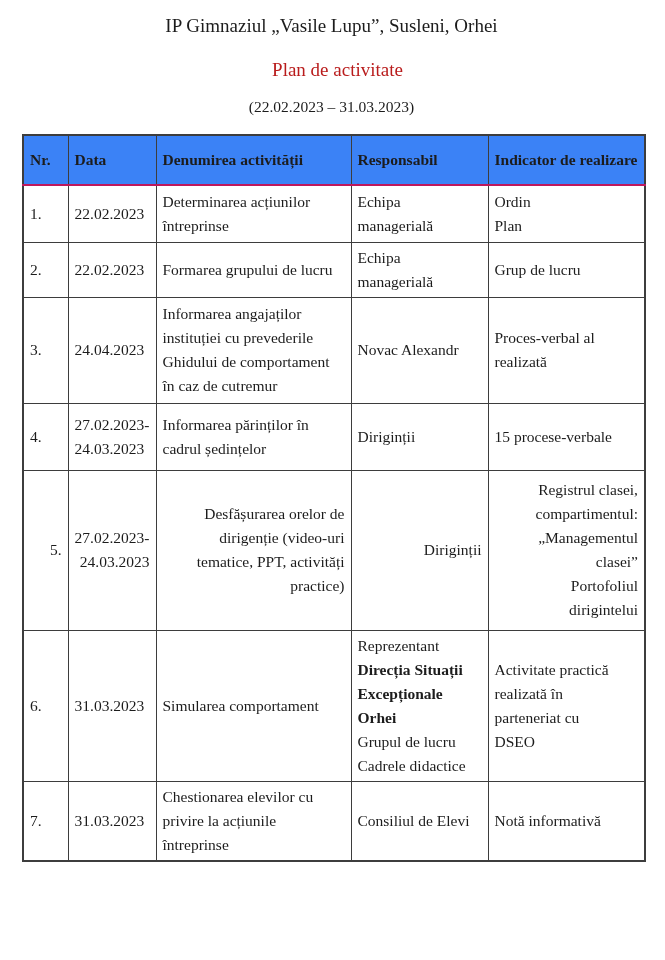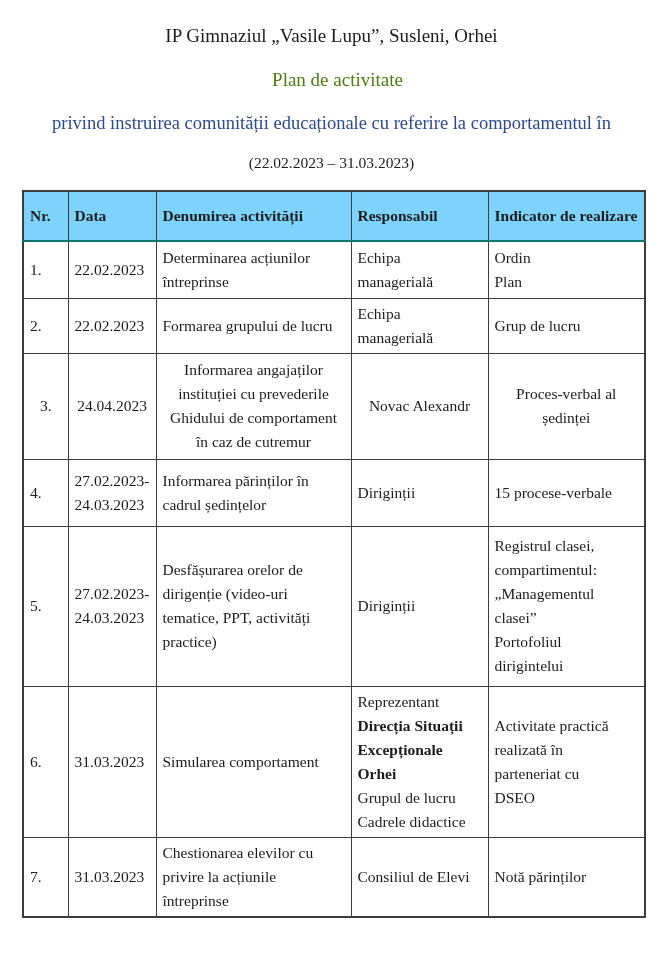--- a/index.html
+++ b/index.html
@@ -8,37 +8,37 @@
     background: #ffffff;
   }
   .page {
     position: relative;
     width: 663px;
     height: 960px;
     background: #ffffff;
     font-family: "Liberation Serif", "DejaVu Serif", serif;
     color: #1c1c1c;
     box-sizing: border-box;
-    padding-top: 24px;
+    padding-top: 14px;
     overflow: hidden;
   }
   .doc-title {
     margin: 0;
     text-align: center;
     font-size: 19px;
     font-weight: normal;
     color: #1c1c1c;
     line-height: 24px;
   }
   .plan-title {
     margin: 20px 0 0 12px;
     text-align: center;
     font-size: 19px;
     font-weight: normal;
-    color: #4d7c0f;
+    color: #b91c1c;
     line-height: 24px;
   }
   .plan-subtitle {
     margin: 15px auto 0 auto;
     width: 640px;
     text-align: center;
     font-size: 18.5px;
     font-weight: normal;
     color: #2d4a8e;
   }
@@ -64,53 +64,52 @@
   .activity-table td {
     border: 1px solid #3d3d3d;
     vertical-align: middle;
     padding: 3px 6px;
     box-sizing: border-box;
     font-size: 15.5px;
     text-align: left;
     overflow: hidden;
   }
   .activity-table th {
-    background: #7dd3fc;
+    background: #3b82f6;
     font-weight: bold;
     line-height: 22px;
     height: 50px;
-    border-bottom: 2px solid #0f766e;
+    border-bottom: 2px solid #be185d;
     margin-top: 18px;
   }
   .activity-table td {
     line-height: 24px;
   }
   .cell-nr { text-align: right; padding-right: 7px; }
   .line { display: block; }
   .line.bold { font-weight: bold; }
   
   tbody tr:nth-child(1) td { height: 57px; }
   tbody tr:nth-child(2) td { height: 52px; }
-  tbody tr:nth-child(3) td { height: 106px; text-align: center; }
+  tbody tr:nth-child(3) td { height: 106px; }
   tbody tr:nth-child(4) td { height: 67px; }
-  tbody tr:nth-child(5) td { height: 160px; }
+  tbody tr:nth-child(5) td { height: 160px; text-align: right; }
   tbody tr:nth-child(6) td { height: 150px; }
   tbody tr:nth-child(7) td { height: 80px; }
 </style>
 </head>
 <body>
 
 <div class="page">
 
   <h1 class="doc-title">IP Gimnaziul „Vasile Lupu”, Susleni, Orhei</h1>
 
   <h2 class="plan-title">Plan de activitate</h2>
 
   <h3 class="plan-subtitle">
-    <span class="sub-line">privind instruirea comunității educaționale cu referire la comportamentul în</span>
   </h3>
 
   <div class="date-range">(22.02.2023 – 31.03.2023)</div>
 
   <table class="activity-table">
     <colgroup>
       <col style="width:45px">
       <col style="width:88px">
       <col style="width:195px">
       <col style="width:137px">
@@ -175,21 +174,21 @@
             <span class="line">Informarea angajaților</span>
             <span class="line">instituției cu prevederile</span>
             <span class="line">Ghidului de comportament</span>
             <span class="line">în caz de cutremur</span>
           </td>
           <td class="cell-responsible">
             <span class="line">Novac Alexandr</span>
           </td>
           <td class="cell-indicator">
             <span class="line">Proces-verbal al</span>
-            <span class="line">ședinței</span>
+            <span class="line">realizată</span>
           </td>
         </tr>
         <tr>
           <td class="cell-nr">
             <span class="line">4.</span>
           </td>
           <td class="cell-date">
             <span class="line">27.02.2023-</span>
             <span class="line">24.03.2023</span>
           </td>
@@ -264,19 +263,19 @@
           </td>
           <td class="cell-activity">
             <span class="line">Chestionarea elevilor cu</span>
             <span class="line">privire la acțiunile</span>
             <span class="line">întreprinse</span>
           </td>
           <td class="cell-responsible">
             <span class="line">Consiliul de Elevi</span>
           </td>
           <td class="cell-indicator">
-            <span class="line">Notă părinților</span>
+            <span class="line">Notă informativă</span>
           </td>
         </tr>
       </tbody>
   </table>
 
 </div>
 
 </body></html>

